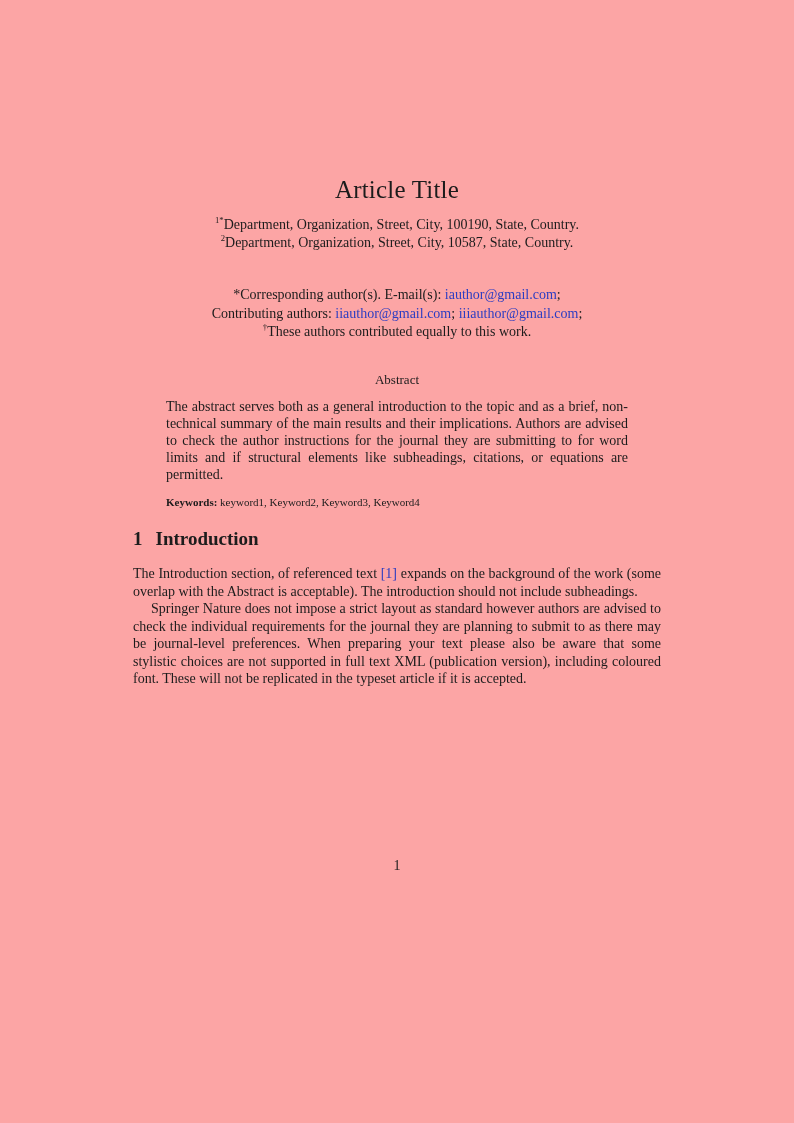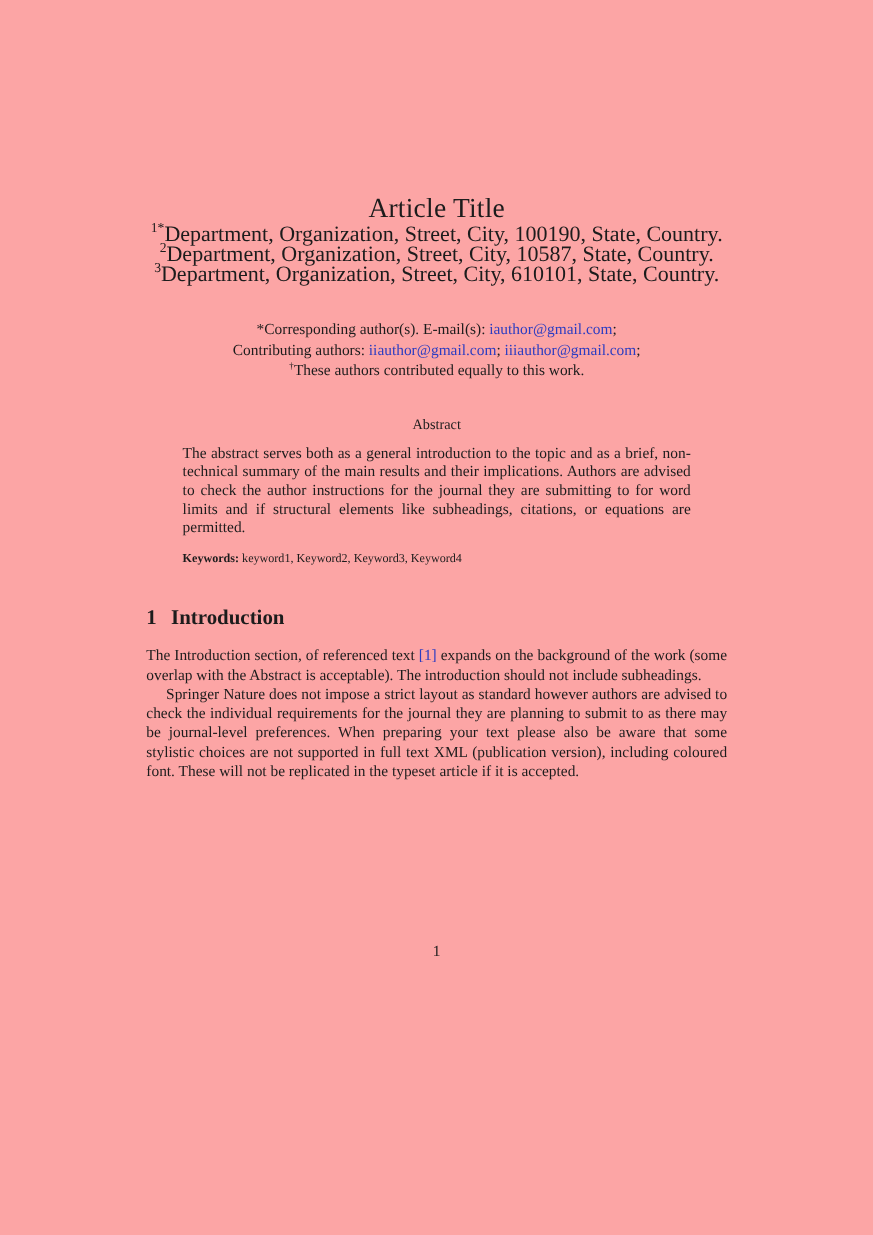--- a/index.html
+++ b/index.html
@@ -28,23 +28,23 @@
     font-weight: 400;
     letter-spacing: 0.2px;
   }
   .authors {
     margin-top: 26px;
     text-align: center;
     font-size: 15.5px;
   }
   sup { font-size: 62%; vertical-align: super; line-height: 0; }
   .affils {
-    margin-top: 0;
+    margin-top: 12px;
     text-align: center;
-    font-size: 20px;
+    font-size: 14px;
     line-height: 18px;
   }
   .contact {
     margin-top: 34px;
     text-align: center;
     font-size: 14px;
     line-height: 18.5px;
   }
   a.link { color: #2b3cc2; text-decoration: none; cursor: pointer; }
   .abstract {
@@ -61,21 +61,21 @@
     font-size: 14px;
     line-height: 17px;
     text-align: justify;
   }
   .keywords {
     margin-top: 13px;
     font-size: 11px;
   }
   .keywords .kw-label { font-weight: bold; }
   .section-heading {
-    margin-top: 37px;
+    margin-top: 20px;
     font-size: 19px;
     font-weight: bold;
   }
   .section-number { margin-right: 13px; }
   .body-text {
     margin-top: 14px;
     font-size: 14px;
     line-height: 17.5px;
     text-align: justify;
   }
@@ -94,21 +94,20 @@
 
 <div class="page">
   <div class="content">
 
     <h1 class="title">Article Title</h1>
 
 
     <div class="affils">
       <div><sup>1*</sup><span>Department, Organization, Street, City, 100190, State, Country.</span></div>
       <div><sup>2</sup><span>Department, Organization, Street, City, 10587, State, Country.</span></div>
-      <div><sup>3</sup><span>Department, Organization, Street, City, 610101, State, Country.</span></div>
     </div>
 
     <div class="contact">
       <div><span>*Corresponding author(s). E-mail(s): </span><a class="link">iauthor@gmail.com</a><span>;</span></div>
       <div><span>Contributing authors: </span><a class="link">iiauthor@gmail.com</a><span>; </span><a class="link">iiiauthor@gmail.com</a><span>;</span></div>
       <div><sup>†</sup><span>These authors contributed equally to this work.</span></div>
     </div>
 
     <div class="abstract">
       <div class="abstract-heading">Abstract</div>

